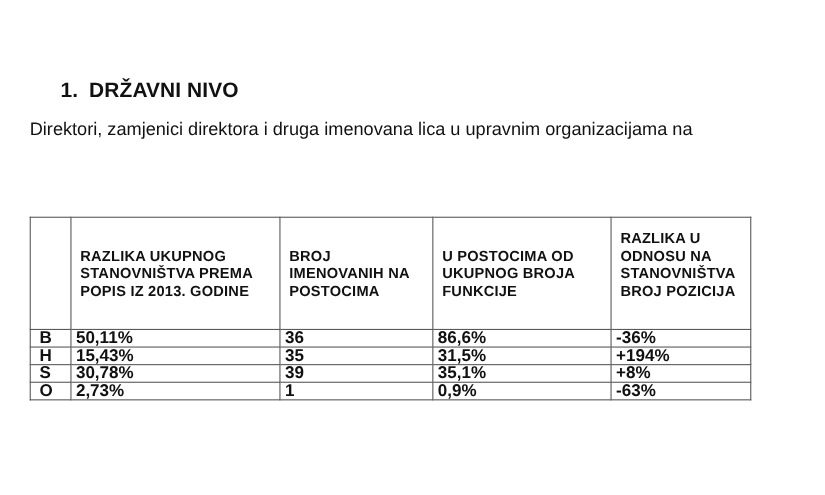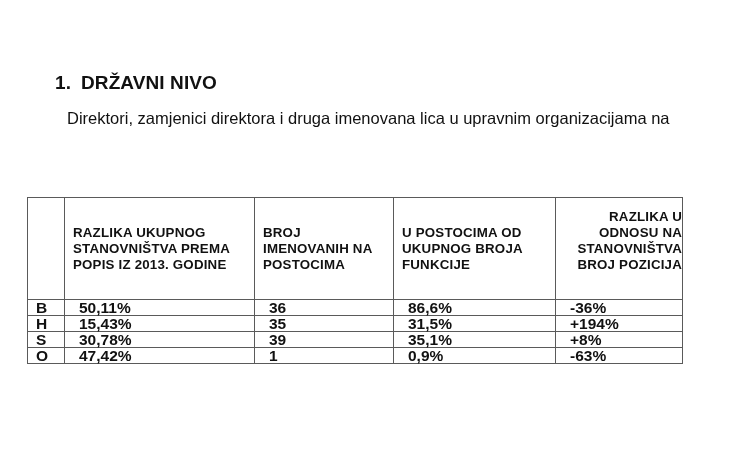--- a/index.html
+++ b/index.html
@@ -32,21 +32,20 @@
       position: absolute;
       left: 27px;
       top: 106px;
       width: 700px;
       font-size: 16.5px;
       line-height: 24px;
     }
     .intro .line {
       display: block;
       white-space: nowrap;
-      margin-left: 40px;
     }
     table.data-table {
       position: absolute;
       left: 27px;
       top: 197px;
       border-collapse: collapse;
       table-layout: fixed;
     }
     table.data-table td, table.data-table th {
       border: 1.2px solid #5a5a5a;
@@ -62,27 +61,26 @@
       padding-left: 8px;
       letter-spacing: 0.2px;
     }
     table.data-table th .hline {
       display: block;
       white-space: nowrap;
     }
     table.data-table th.col-last {
       vertical-align: top;
       padding-top: 11px;
-      text-align: right;
     }
     table.data-table td {
       height: 15px;
       font-size: 15.5px;
       line-height: 15px;
-      padding-left: 14px;
+      padding-left: 4px;
       white-space: nowrap;
     }
     table.data-table td.grp {
       padding-left: 8px;
     }
     .c0 { width: 37px; }
     .c1 { width: 190px; }
     .c2 { width: 139px; }
     .c3 { width: 162px; }
     .c4 { width: 127px; }
@@ -149,19 +147,19 @@
     </tr>
     <tr>
       <td class="grp">S</td>
       <td>30,78%</td>
       <td>39</td>
       <td>35,1%</td>
       <td>+8%</td>
     </tr>
     <tr>
       <td class="grp">O</td>
-      <td>47,42%</td>
+      <td>2,73%</td>
       <td>1</td>
       <td>0,9%</td>
       <td>-63%</td>
     </tr>
   </tbody>
 </table>
 
 </body></html>

